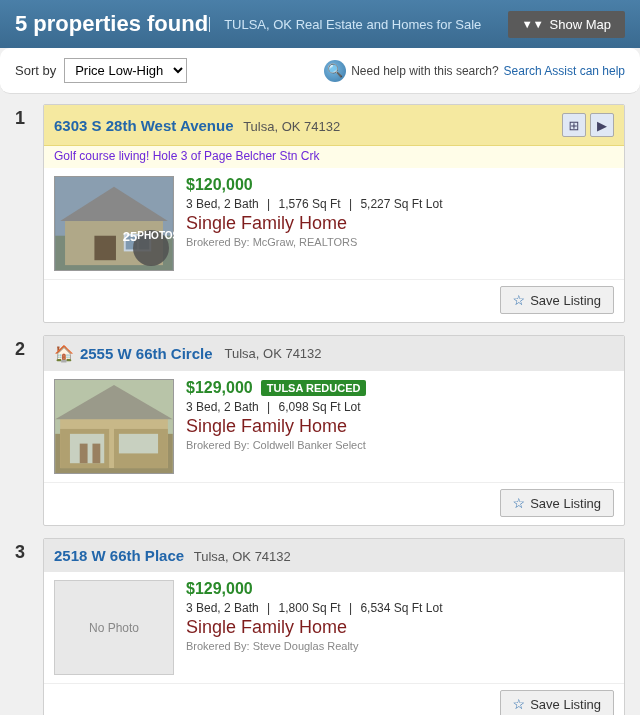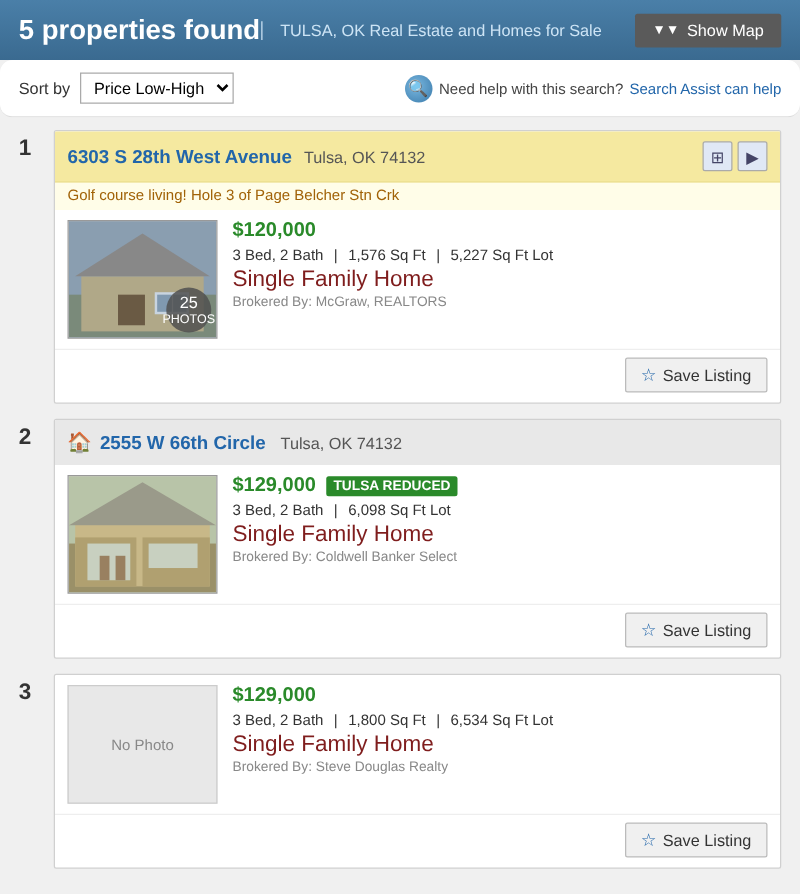--- a/index.html
+++ b/index.html
@@ -139,21 +139,21 @@
       cursor: pointer;
       font-size: 13px;
       color: #446;
       border-radius: 2px;
     }
 
     
     .tagline {
       padding: 3px 10px 5px;
       font-size: 12px;
-      color: #a16207;
+      color: #6d28d9;
       background: #fffde8;
       border-top: 1px solid #e8d878;
     }
 
     
     .card-body {
       display: flex;
       padding: 8px 10px;
       gap: 12px;
       align-items: flex-start;
@@ -186,26 +186,26 @@
     }
     .photo-badge {
       position: absolute;
       bottom: 5px;
       right: 5px;
       width: 36px; height: 36px;
       border-radius: 50%;
       background: rgba(80,80,80,0.85);
       color: #fff;
       display: flex;
-      flex-direction: column;
-      align-items: center;
+      flex-direction: row;
+      align-items: flex-start;
       justify-content: center;
       font-size: 10px;
       line-height: 1.1;
-      font-weight: normal;
+      font-weight: bold;
     }
     .photo-badge .count { font-size: 13px; }
 
     .listing-info { flex: 1; }
     .price {
       font-size: 16px;
       font-weight: bold;
       color: #2a8a2a;
       display: flex;
       align-items: center;
@@ -413,20 +413,26 @@
           <span class="star-icon">☆</span>
           <span>Save Listing</span>
         </button>
       </div>
     </div>
   </div>
 
   <div class="listing-wrapper">
     <div class="listing-number">3</div>
     <div class="listing-card">
+      <div class="card-header normal2">
+        <div style="cursor:pointer">
+          <span class="address-street">2518 W 66th Place</span>
+          <span class="address-city">Tulsa, OK 74132</span>
+        </div>
+      </div>
       <div class="card-body">
         <div class="photo-container">
           <div class="no-photo">No Photo</div>
         </div>
         <div class="listing-info">
           <div class="price">
             <span>$129,000</span>
           </div>
           <div class="details-row">
             <span>3 Bed, 2 Bath</span>

